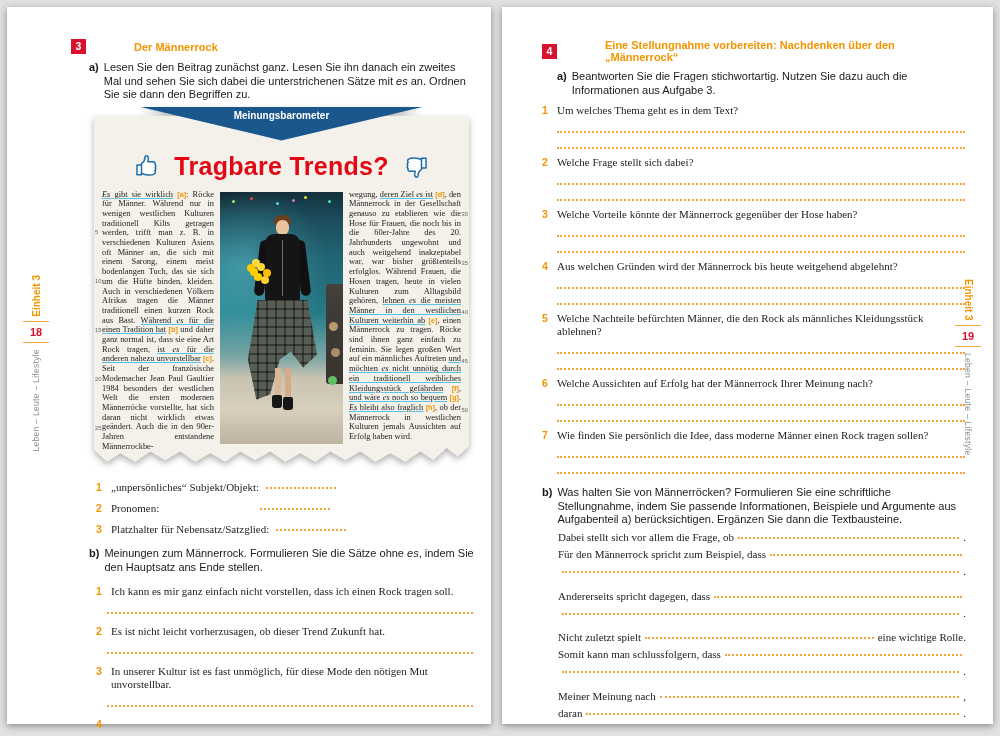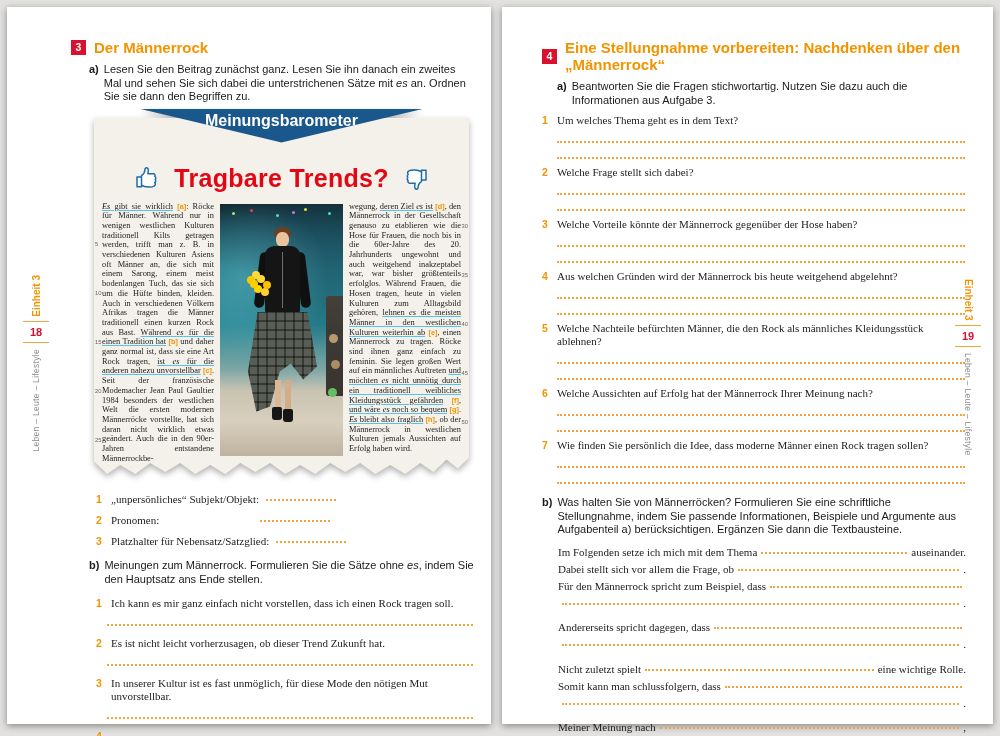--- a/index.html
+++ b/index.html
@@ -17,32 +17,32 @@
   .sb-rule{width:26px;border-top:1px solid #F2A43C;margin:4px 0;}
   .sb-num{color:#D8112E;font-weight:bold;font-size:11px;}
   .sb-footer{color:#8d8d8d;font-size:8.5px;writing-mode:vertical-rl;margin-top:2px;letter-spacing:.3px;}
 
   .content{position:absolute;top:32px;}
   .page-left .content{left:64px;width:404px;}
   .page-right .content{left:40px;width:426px;}
 
   .exrow{display:flex;align-items:center;gap:8px;}
   .exnum{width:15px;height:15px;background:#D8112E;color:#fff;font-weight:bold;font-size:10.5px;text-align:center;line-height:15px;flex-shrink:0;}
-  .extitle{color:#F29400;font-weight:bold;font-size:15px;}
+  .extitle{color:#F29400;font-weight:bold;font-size:11px;margin-left:40px;}
 
   .task{display:flex;gap:5px;margin:7px 0 0 18px;font-size:11px;line-height:13.5px;color:#1a1a1a;}
   .tmark{font-weight:bold;flex-shrink:0;}
 
   
   .article-wrap{position:relative;width:375px;margin:14px 0 0 23px;filter:drop-shadow(0 3px 3px rgba(0,0,0,.3));}
   .article-card{background:#f3f1ea;min-height:330px;box-sizing:border-box;padding:6px 8px 14px;
     clip-path:polygon(0 0,100% 0,100% 94.5%,97% 97.5%,94% 95%,90.5% 98.5%,87% 96%,83% 99%,79% 96.5%,75% 99%,71% 96%,67% 98.5%,63% 96%,59% 99%,55% 96.5%,51% 99%,47% 96%,43% 98.5%,39% 96%,35% 99%,31% 96.5%,27% 99%,23% 96%,19% 98.5%,15% 96%,11% 99%,7% 96.5%,3.5% 99%,0 95.5%);}
   .banner{position:absolute;top:-9px;left:50%;transform:translateX(-50%);width:286px;height:34px;background:#19578C;
-    clip-path:polygon(0 0,100% 0,50% 100%);color:#fff;font-size:16px;font-weight:bold;text-align:center;padding-top:3px;box-sizing:border-box;z-index:3;}
-  .title-row{display:flex;align-items:center;justify-content:center;gap:13px;margin:40px 0 9px;}
+    clip-path:polygon(0 0,100% 0,50% 100%);color:#fff;font-size:10px;font-weight:bold;text-align:center;padding-top:3px;box-sizing:border-box;z-index:3;}
+  .title-row{display:flex;align-items:center;justify-content:center;gap:13px;margin:30px 0 9px;}
   .article-title{color:#E30613;font-size:25px;font-weight:bold;letter-spacing:.3px;}
   .thumb{width:27px;height:27px;}
   .thumb-down{transform:rotate(180deg);}
 
   .article-body{display:flex;gap:6px;}
   .acol{width:112px;font-family:"Liberation Serif",serif;font-size:8.4px;line-height:9.7px;text-align:justify;color:#1c1c1c;position:relative;}
   .acol i{font-style:italic;}
   .acol u{text-decoration:underline;text-decoration-color:#57C2E9;text-decoration-thickness:1px;text-underline-offset:1px;}
   .acol .lb{color:#F29400;font-family:"Liberation Sans",sans-serif;font-weight:bold;font-size:7.3px;}
   .lnum{position:absolute;font-size:5.8px;color:#666;font-family:"Liberation Sans",sans-serif;}
@@ -263,25 +263,20 @@
         <span class="stext">Wie finden Sie persönlich die Idee, dass moderne Männer einen Rock tragen sollen?</span>
       </div>
     <div class="q-aline"></div>
     <div class="q-aline"></div>
 
     <div class="task" style="margin-left:0;margin-top:12px">
       <span class="tmark">b)</span>
       <span>Was halten Sie von Männerröcken? Formulieren Sie eine schriftliche Stellungnahme, indem Sie passende Informationen, Beispiele und Argumente aus Aufgabenteil a) berücksichtigen. Ergänzen Sie dann die Textbausteine.</span>
     </div>
 
-    <div class="brow" style="margin-top:9px">
-        <span>Im Folgenden setze ich mich mit dem Thema</span>
-        <span class="dfill"></span>
-        <span>auseinander.</span>
-      </div>
     <div class="brow">
         <span>Dabei stellt sich vor allem die Frage, ob</span>
         <span class="dfill"></span>
         <span>.</span>
       </div>
     <div class="brow">
         <span>Für den Männerrock spricht zum Beispiel, dass</span>
         <span class="dfill"></span>
         <span></span>
       </div>

